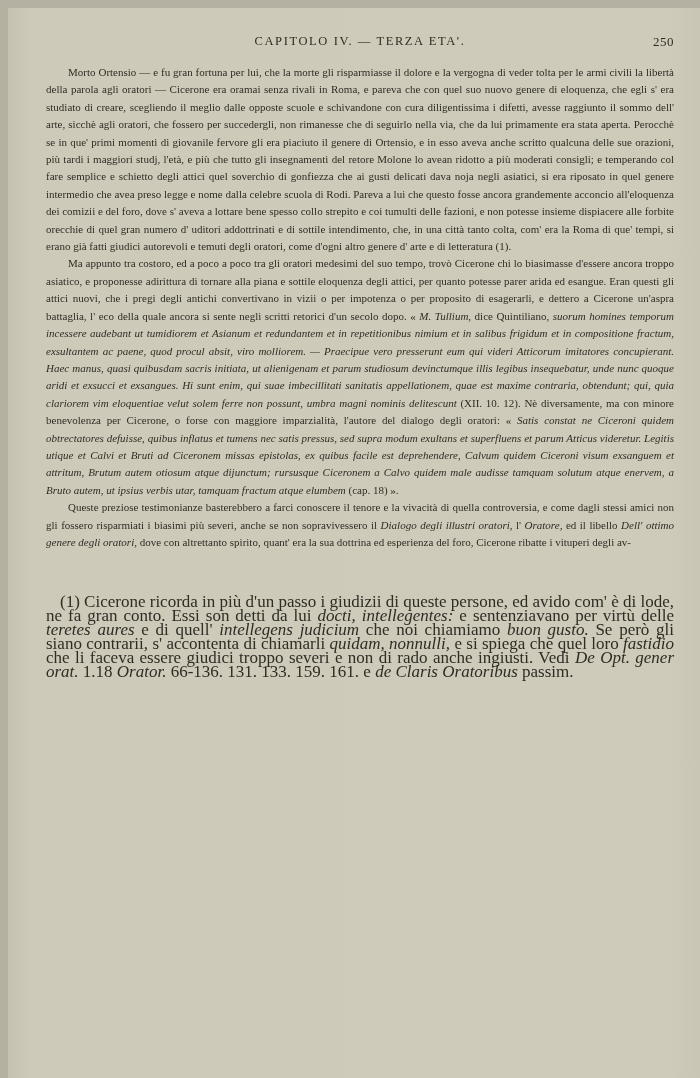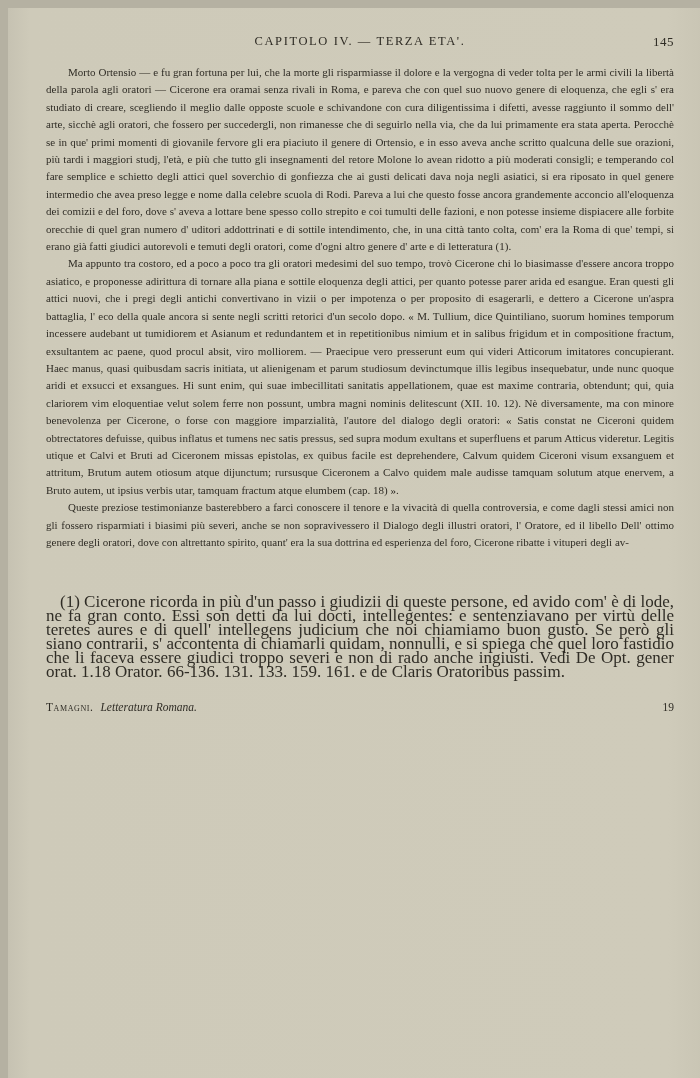--- a/index.html
+++ b/index.html
@@ -34,21 +34,21 @@
   }
   .body-text {
     font-size: 11px;
     line-height: 17.4px;
     text-align: justify;
   }
   .para {
     margin: 0;
     text-indent: 22px;
   }
-  .it { }
+  .it { font-style: italic; }
   .footnote {
     margin-top: 44px;
     font-size: 17px;
     line-height: 13.9px;
     text-align: justify;
   }
   .fn-para {
     margin: 0;
     text-indent: 14px;
   }
@@ -66,34 +66,27 @@
   .work { font-style: italic; margin-left: 4px; }
   .signature { font-size: 11.5px; }
 </style>
 </head>
 <body>
 
 <div class="page">
 
   <header class="running-head">
     <span class="chapter">CAPITOLO IV. — TERZA ETA'.</span>
-    <span class="pagenum">145</span>
+    <span class="pagenum">250</span>
   </header>
 
   <main class="body-text">
     <p class="para"><span>Morto Ortensio — e fu gran fortuna per lui, che la morte gli risparmiasse il dolore e la vergogna di veder tolta per le armi civili la libertà della parola agli oratori — Cicerone era oramai senza rivali in Roma, e pareva che con quel suo nuovo genere di eloquenza, che egli s' era studiato di creare, scegliendo il meglio dalle opposte scuole e schivandone con cura diligentissima i difetti, avesse raggiunto il sommo dell' arte, sicchè agli oratori, che fossero per succedergli, non rimanesse che di seguirlo nella via, che da lui primamente era stata aperta. Perocchè se in que' primi momenti di giovanile fervore gli era piaciuto il genere di Ortensio, e in esso aveva anche scritto qualcuna delle sue orazioni, più tardi i maggiori studj, l'età, e più che tutto gli insegnamenti del retore Molone lo avean ridotto a più moderati consigli; e temperando col fare semplice e schietto degli attici quel soverchio di gonfiezza che ai gusti delicati dava noja negli asiatici, si era riposato in quel genere intermedio che avea preso legge e nome dalla celebre scuola di Rodi. Pareva a lui che questo fosse ancora grandemente acconcio all'eloquenza dei comizii e del foro, dove s' aveva a lottare bene spesso collo strepito e coi tumulti delle fazioni, e non potesse insieme dispiacere alle forbite orecchie di quel gran numero d' uditori addottrinati e di sottile intendimento, che, in una città tanto colta, com' era la Roma di que' tempi, si erano già fatti giudici autorevoli e temuti degli oratori, come d'ogni altro genere d' arte e di letteratura (1).</span></p>
     <p class="para"><span>Ma appunto tra costoro, ed a poco a poco tra gli oratori medesimi del suo tempo, trovò Cicerone chi lo biasimasse d'essere ancora troppo asiatico, e proponesse adirittura di tornare alla piana e sottile eloquenza degli attici, per quanto potesse parer arida ed esangue. Eran questi gli attici nuovi, che i pregi degli antichi convertivano in vizii o per impotenza o per proposito di esagerarli, e dettero a Cicerone un'aspra battaglia, l' eco della quale ancora si sente negli scritti retorici d'un secolo dopo. « </span><span class="it">M. Tullium,</span><span> dice Quintiliano, </span><span class="it">suorum homines temporum incessere audebant ut tumidiorem et Asianum et redundantem et in repetitionibus nimium et in salibus frigidum et in compositione fractum, exsultantem ac paene, quod procul absit, viro molliorem. — Praecipue vero presserunt eum qui videri Atticorum imitatores concupierant. Haec manus, quasi quibusdam sacris initiata, ut alienigenam et parum studiosum devinctumque illis legibus insequebatur, unde nunc quoque aridi et exsucci et exsangues. Hi sunt enim, qui suae imbecillitati sanitatis appellationem, quae est maxime contraria, obtendunt; qui, quia clariorem vim eloquentiae velut solem ferre non possunt, umbra magni nominis delitescunt</span><span> (XII. 10. 12). Nè diversamente, ma con minore benevolenza per Cicerone, o forse con maggiore imparzialità, l'autore del dialogo degli oratori: « </span><span class="it">Satis constat ne Ciceroni quidem obtrectatores defuisse, quibus inflatus et tumens nec satis pressus, sed supra modum exultans et superfluens et parum Atticus videretur. Legitis utique et Calvi et Bruti ad Ciceronem missas epistolas, ex quibus facile est deprehendere, Calvum quidem Ciceroni visum exsanguem et attritum, Brutum autem otiosum atque dijunctum; rursusque Ciceronem a Calvo quidem male audisse tamquam solutum atque enervem, a Bruto autem, ut ipsius verbis utar, tamquam fractum atque elumbem</span><span> (cap. 18) ».</span></p>
     <p class="para"><span>Queste preziose testimonianze basterebbero a farci conoscere il tenore e la vivacità di quella controversia, e come dagli stessi amici non gli fossero risparmiati i biasimi più severi, anche se non sopravivessero il </span><span class="it">Dialogo degli illustri oratori,</span><span> l' </span><span class="it">Oratore,</span><span> ed il libello </span><span class="it">Dell' ottimo genere degli oratori,</span><span> dove con altrettanto spirito, quant' era la sua dottrina ed esperienza del foro, Cicerone ribatte i vituperi degli av-</span></p>
   </main>
 
   <section class="footnote">
     <p class="fn-para"><span>(1) Cicerone ricorda in più d'un passo i giudizii di queste persone, ed avido com' è di lode, ne fa gran conto. Essi son detti da lui </span><span class="it">docti, intellegentes:</span><span> e sentenziavano per virtù delle </span><span class="it">teretes aures</span><span> e di quell' </span><span class="it">intellegens judicium</span><span> che noi chiamiamo </span><span class="it">buon gusto.</span><span> Se però gli siano contrarii, s' accontenta di chiamarli </span><span class="it">quidam, nonnulli,</span><span> e si spiega che quel loro </span><span class="it">fastidio</span><span> che li faceva essere giudici troppo severi e non di rado anche ingiusti. Vedi </span><span class="it">De Opt. gener orat.</span><span> 1.18 </span><span class="it">Orator.</span><span> 66-136. 131. 133. 159. 161. e </span><span class="it">de Claris Oratoribus</span><span> passim.</span></p>
   </section>
 
-  <footer class="page-foot">
-    <span class="foot-left">
-      <span class="author">Tamagni.</span>
-      <span class="work">Letteratura Romana.</span>
-    </span>
-    <span class="signature">19</span>
-  </footer>
 
 </div>
 
 </body></html>

